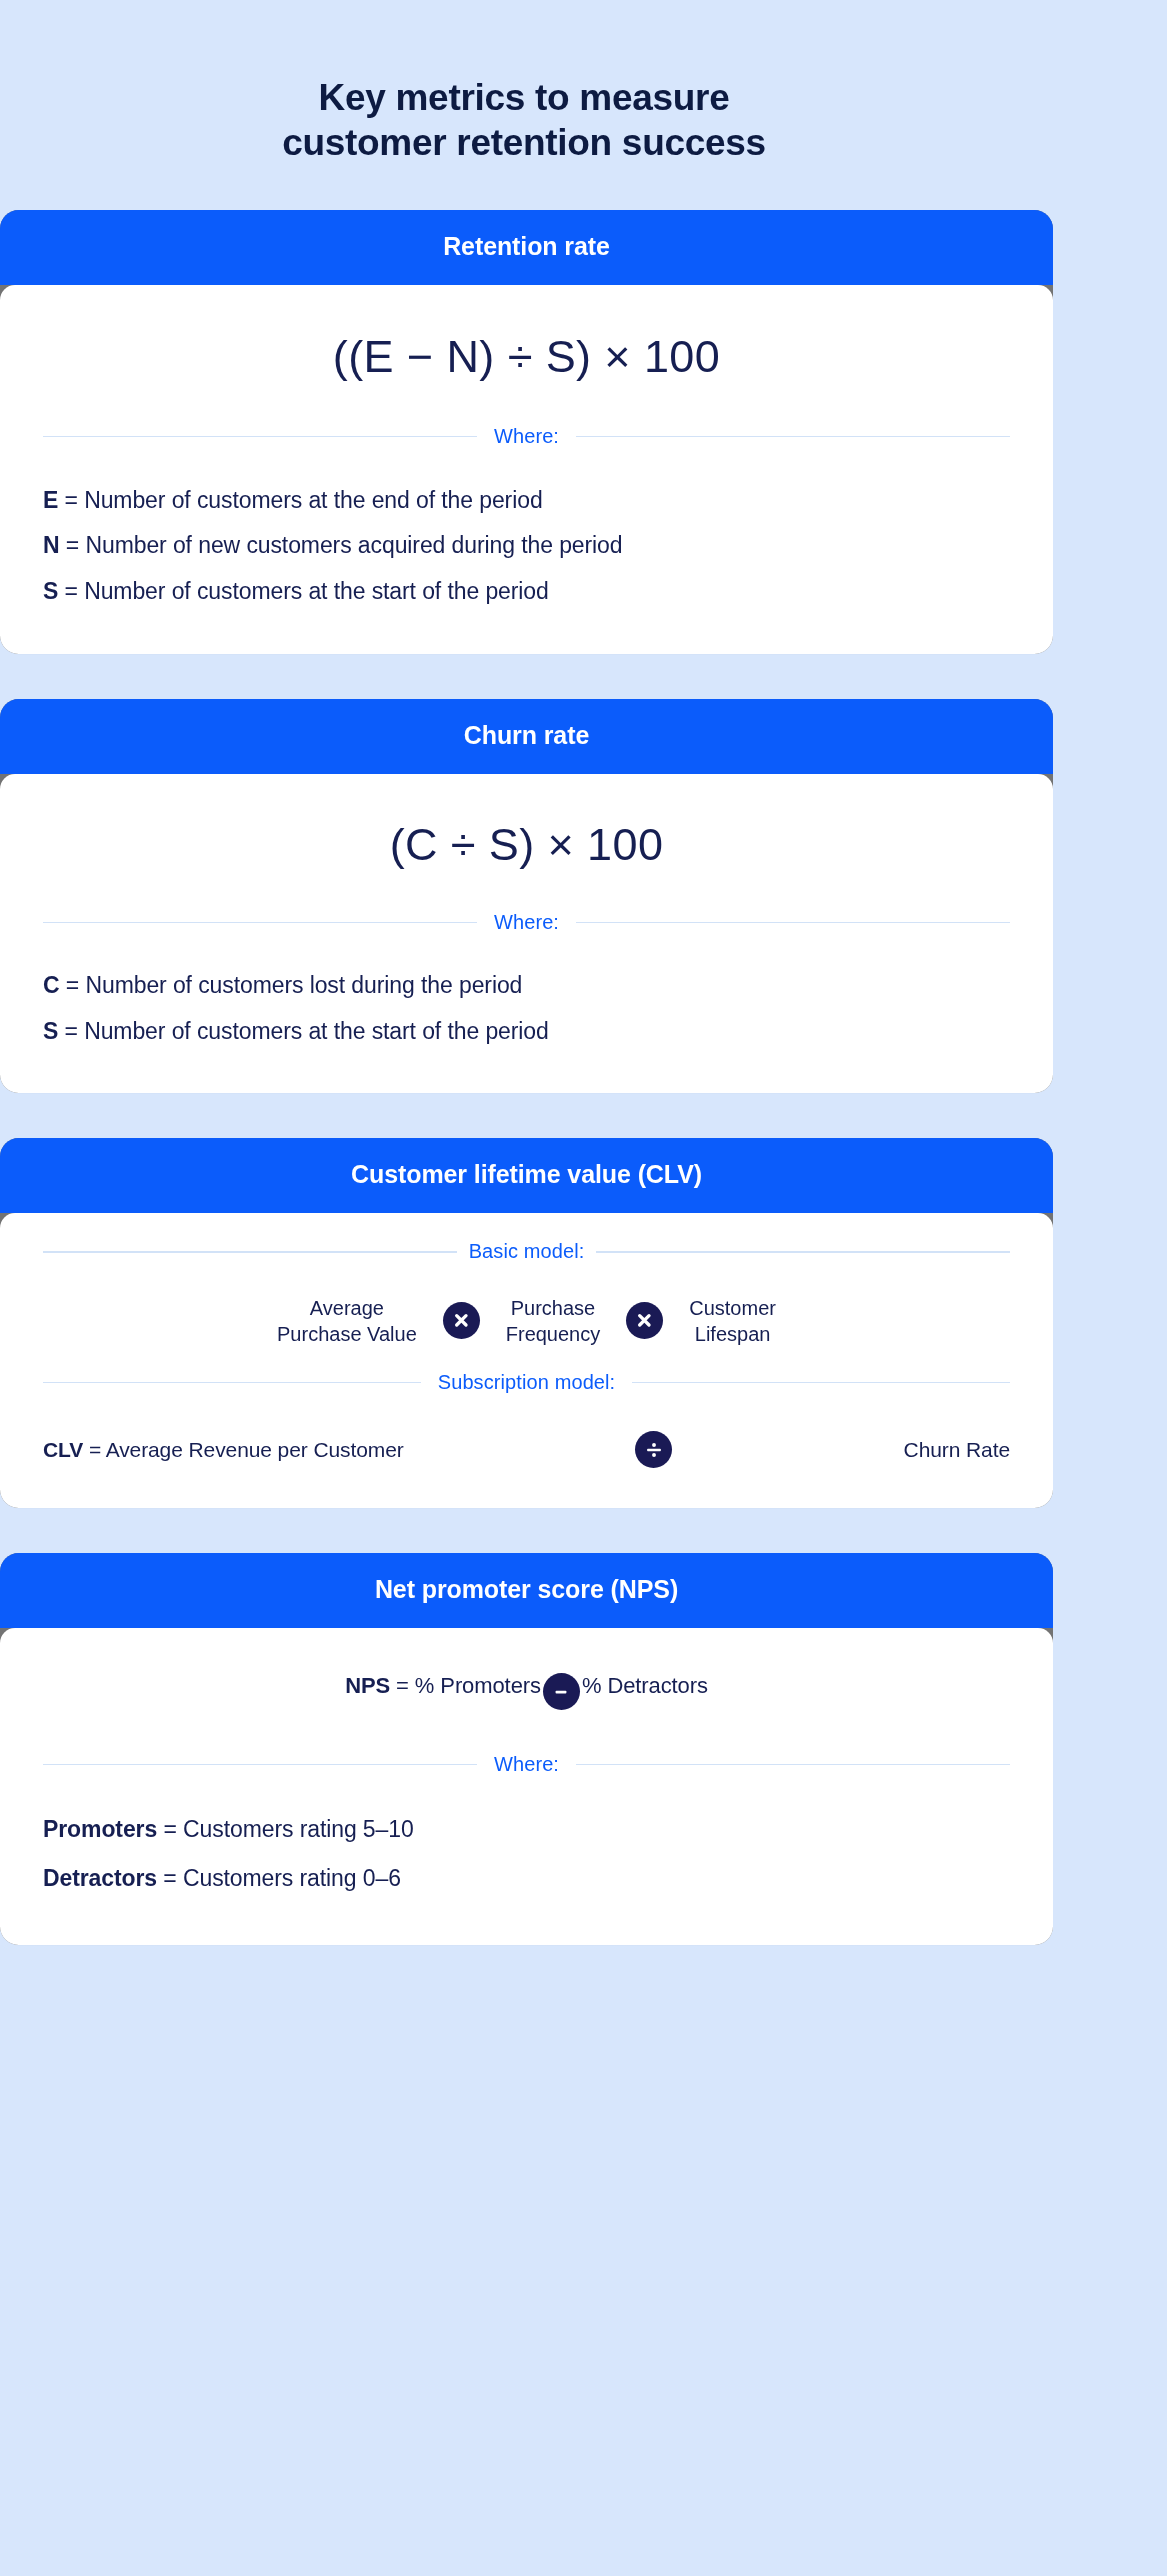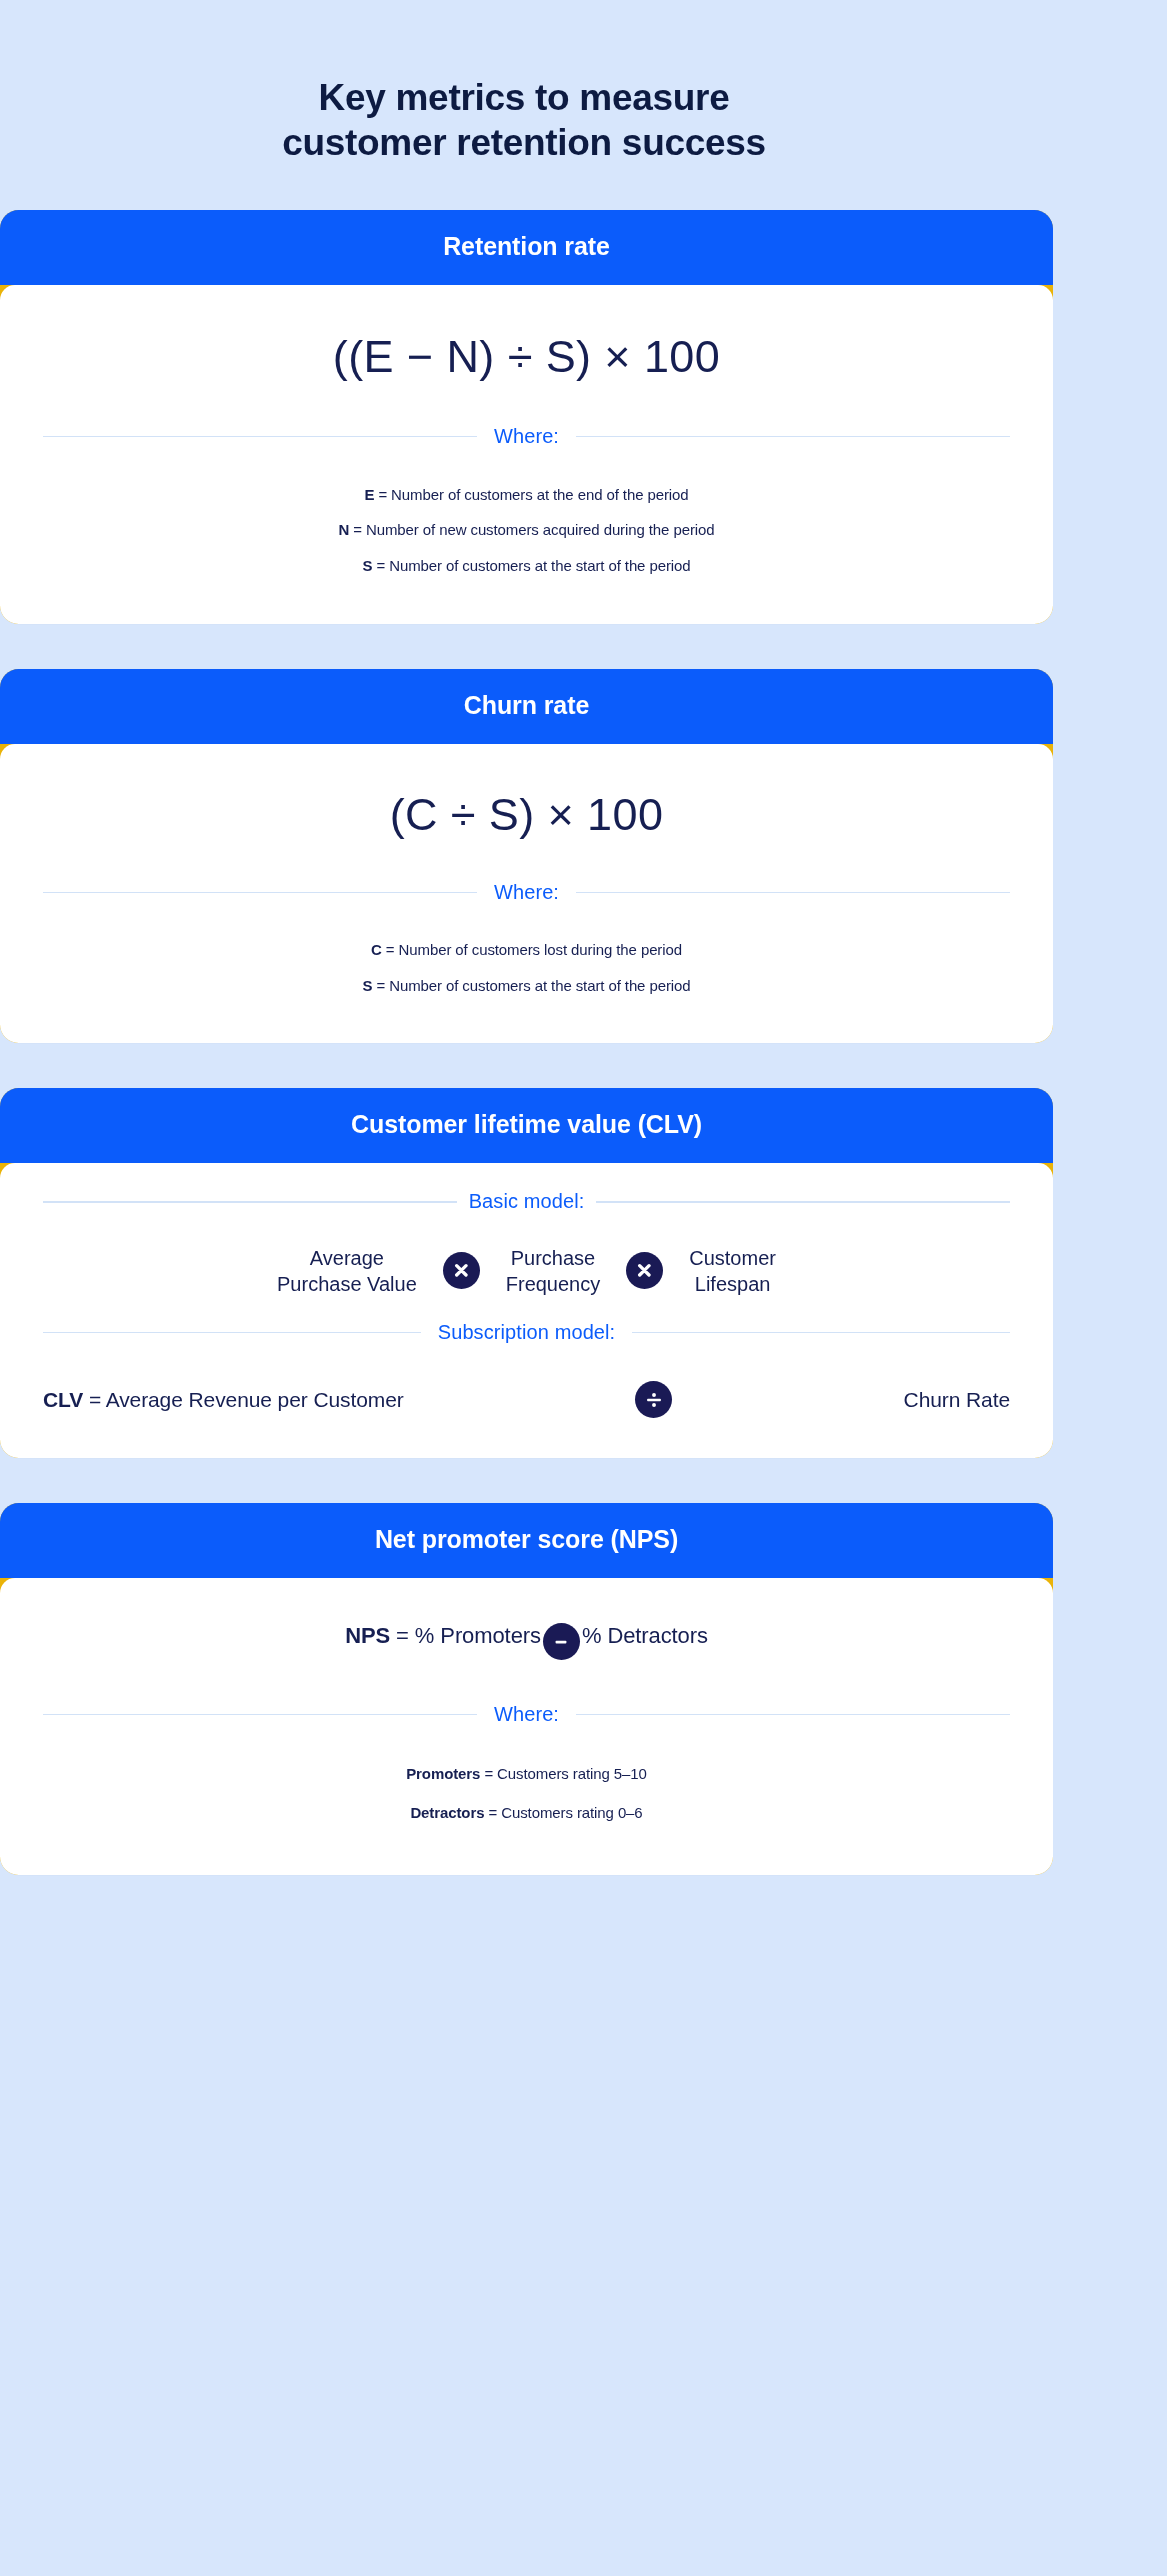--- a/index.html
+++ b/index.html
@@ -31,21 +31,21 @@
   .page-title .ln { display:block; }
 
   
   .cards { margin-top:45px; }
 
   .card {
     width:1053px;
     margin:0 auto 45px auto;
     border-radius:18.7px;
     overflow:hidden;
-    background:#eab308;
+    background:#737373;
     box-shadow:0 0.7px 0 rgba(0,0,0,0.02);
   }
   .card:last-child { margin-bottom:0; }
 
   .card-header {
     background:#0b5cfb;
     color:#ffffff;
     text-align:center;
     font-size:25px;
     font-weight:bold;
@@ -88,23 +88,22 @@
     font-size:20px;
     font-weight:normal;
     letter-spacing:0.1px;
     white-space:nowrap;
   }
 
   
   .defs { padding:24.4px 0 39px 0; }
   .def-line {
     color:#161f52;
-    font-size:15px;
+    font-size:23px;
     line-height:1.25;
-    text-align:center;
     padding:8.6px 0;
     letter-spacing:-0.1px;
   }
   .def-line .sym { font-weight:bold; }
 
   
   .clv-top-divider { padding-top:27px;gap:12px; }
 
   .op-row {
     display:flex;

